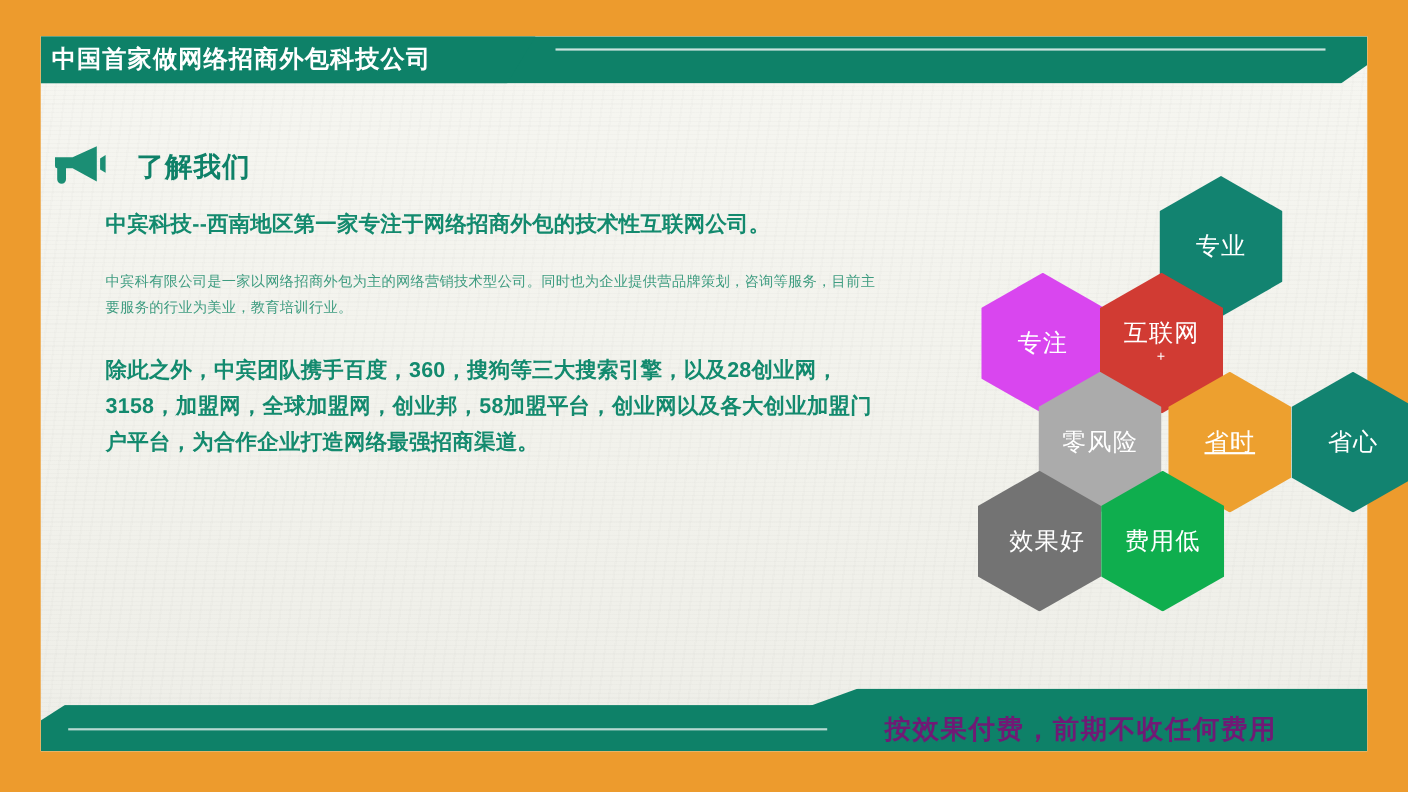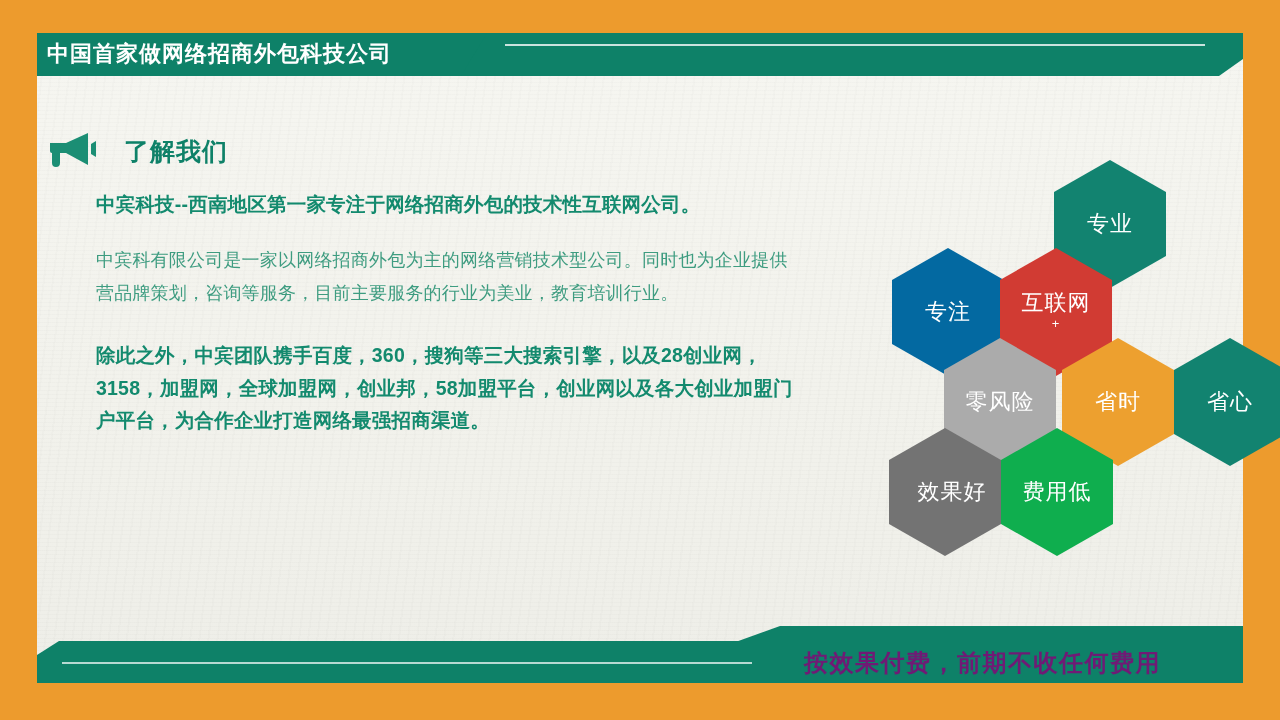--- a/index.html
+++ b/index.html
@@ -115,21 +115,21 @@
   }
   .p-bold {
     font-size: 19.5px;
     font-weight: bold;
     color: #138A6E;
     line-height: 1.45;
     margin: 0;
     letter-spacing: 0.2px;
   }
   .p-normal {
-    font-size: 18px;
+    font-size: 13px;
     font-weight: normal;
     color: #3E9C80;
     line-height: 1.82;
     margin: 0;
     letter-spacing: 0.2px;
   }
   #para-intro { margin-top: 26px; }
   #para-team  { margin-top: 0px; }
   #para-closing {
     margin-top: 29px;
@@ -231,31 +231,31 @@
   <div id="body-text">
     <p class="p-bold">中宾科技--西南地区第一家专注于网络招商外包的技术性互联网公司。</p>
     <p class="p-normal" id="para-intro">中宾科有限公司是一家以网络招商外包为主的网络营销技术型公司。同时也为企业提供营品牌策划，咨询等服务，目前主要服务的行业为美业，教育培训行业。</p>
     <p class="p-bold" id="para-closing">除此之外，中宾团队携手百度，360，搜狗等三大搜索引擎，以及28创业网，3158，加盟网，全球加盟网，创业邦，58加盟平台，创业网以及各大创业加盟门户平台，为合作企业打造网络最强招商渠道。</p>
   </div>
 
   <div id="hex-cluster">
       <div class="hex" style="left: 170px; top: 0px; background: rgb(18, 131, 112);">
         <span>专业</span>
       </div>
-      <div class="hex" style="left: 8px; top: 88px; background: #0369a1;">
+      <div class="hex" style="left: 8px; top: 88px; background: #d946ef;">
         <span>专注</span>
       </div>
       <div class="hex" style="left: 116px; top: 88px; background: rgb(209, 59, 51);">
         <span>互联网</span>
         <span class="hex-sub">+</span>
       </div>
       <div class="hex" style="left: 60px; top: 178px; background: rgb(171, 171, 171);">
         <span>零风险</span>
       </div>
-      <div class="hex" style="left: 178px; top: 178px; background: rgb(237, 160, 47);">
+      <div class="hex" style="left: 178px; top: 178px; background: rgb(237, 160, 47); text-decoration: underline;">
         <span>省时</span>
       </div>
       <div class="hex" style="left: 290px; top: 178px; background: rgb(18, 131, 112);">
         <span>省心</span>
       </div>
       <div class="hex" style="left: 5px; top: 268px; background: #737373; padding-left: 14px;">
         <span>效果好</span>
       </div>
       <div class="hex" style="left: 117px; top: 268px; background: rgb(15, 174, 78);">
         <span>费用低</span>

